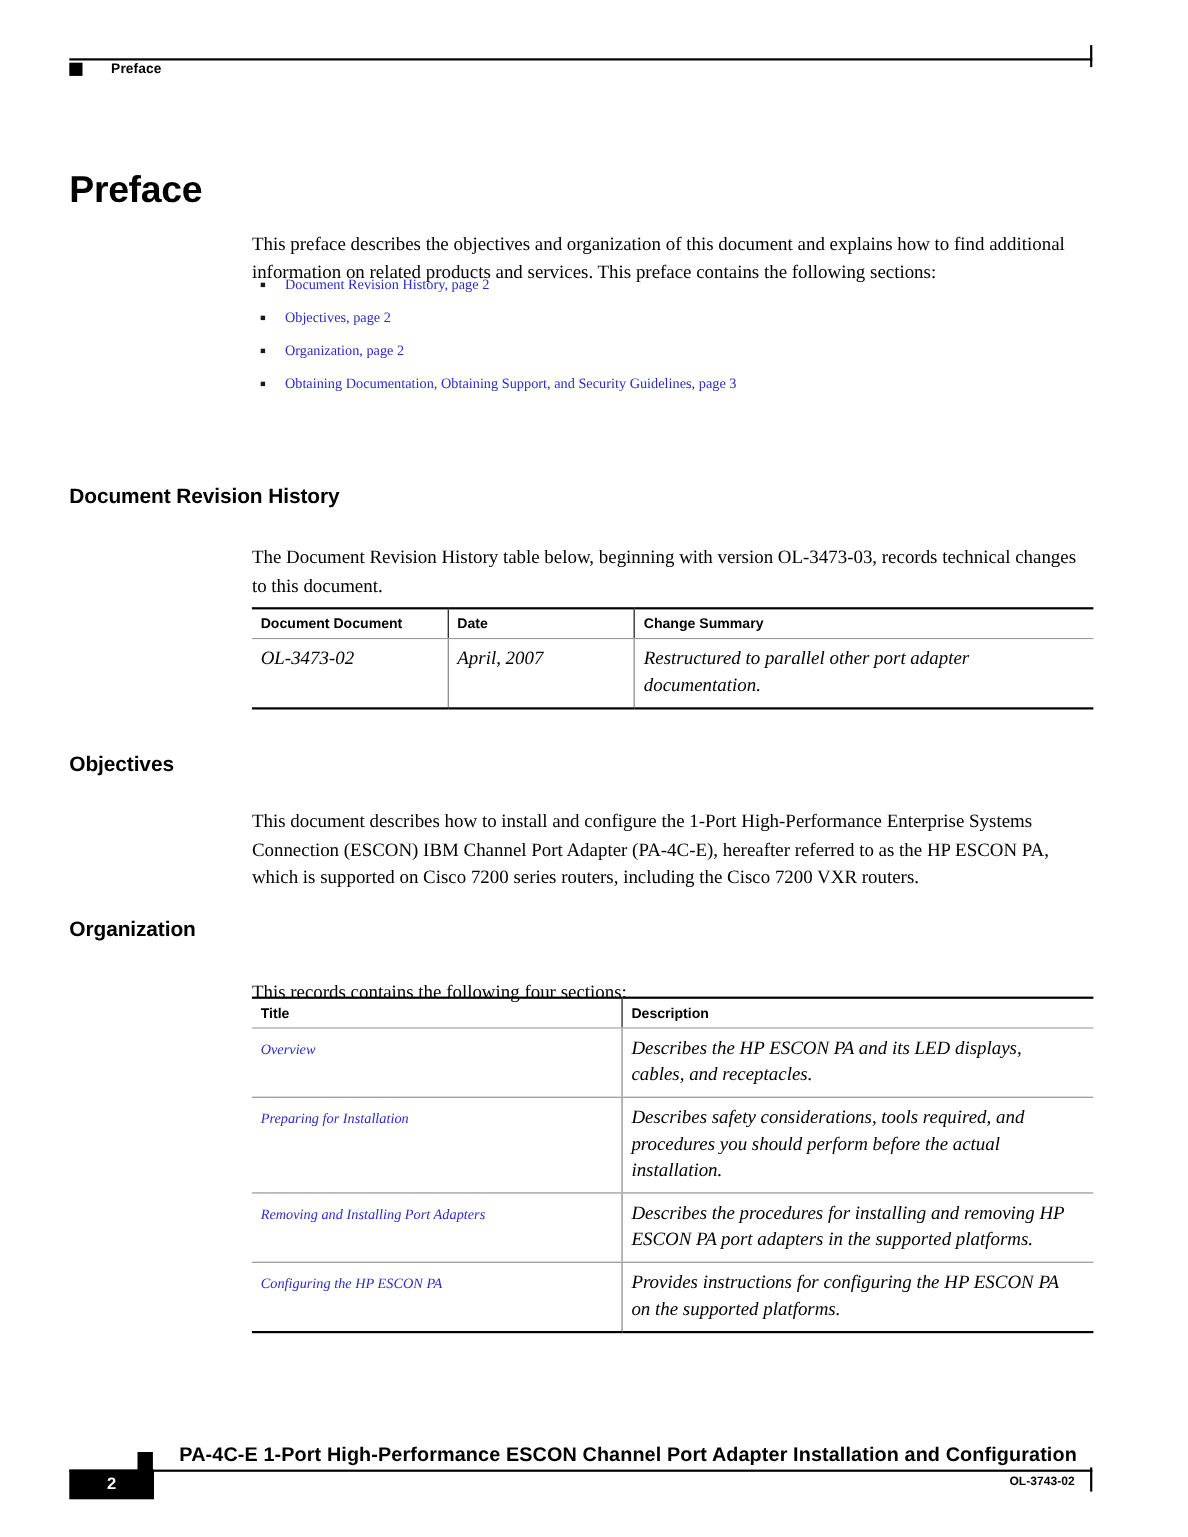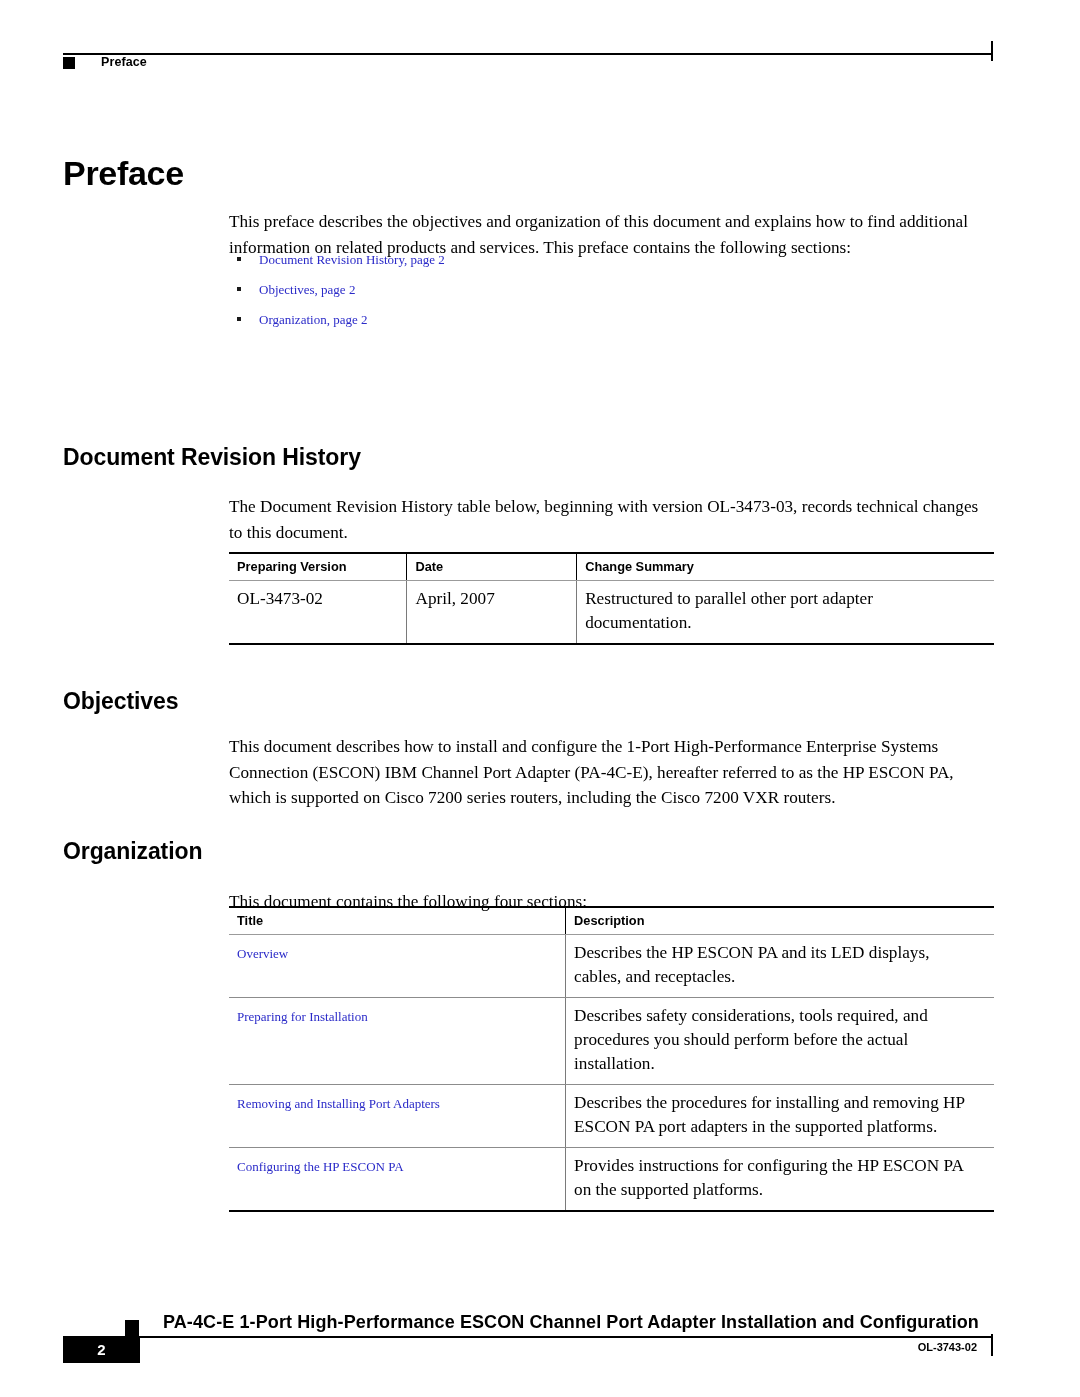--- a/index.html
+++ b/index.html
@@ -75,21 +75,21 @@
     font-size: 34px;
     font-weight: bold;
     letter-spacing: -0.3px;
     color: #000;
   }
 
   .h1 {
     position: absolute;
     left: 63px;
     font-family: "Liberation Sans", "DejaVu Sans", sans-serif;
-    font-size: 23px;
+    font-size: 19px;
     font-weight: bold;
     letter-spacing: -0.1px;
     color: #000;
   }
   #h-revision { top: 425px; }
   #h-objectives { top: 669px; }
   #h-organization { top: 819px; }
 
   .body-text {
     position: absolute;
@@ -159,20 +159,21 @@
     border-bottom: 1.6px solid #9b9b9b;
     vertical-align: bottom;
     color: #000;
   }
   .doc-table tbody td {
     font-size: 17.2px;
     line-height: 24px;
     padding: 6px 20px 8px 8px;
     vertical-align: top;
     color: #000;
+    font-style: italic;
   }
   .doc-table tbody tr td {
     border-bottom: 1.4px solid #8c8c8c;
   }
   .doc-table tbody tr:last-child td {
     border-bottom: 2.2px solid #000;
   }
   
   .doc-table th.sep,
   .doc-table td.sep {
@@ -283,47 +284,51 @@
       <a class="xref" href="#">Document Revision History, page 2</a>
     </li>
     <li>
       <span class="bullet"></span>
       <a class="xref" href="#">Objectives, page 2</a>
     </li>
     <li>
       <span class="bullet"></span>
       <a class="xref" href="#">Organization, page 2</a>
     </li>
+    <li>
+      <span class="bullet"></span>
+      <a class="xref" href="#">Obtaining Documentation, Obtaining Support, and Security Guidelines, page 3</a>
+    </li>
   </ul>
 
   <h2 class="h1" id="h-revision">Document Revision History</h2>
   <p class="body-text" id="p-revision">The Document Revision History table below, beginning with version OL-3473-03, records technical changes to this document.</p>
 
   <table class="doc-table" id="table-revision">
     <thead>
       <tr>
-        <th class="col-ver">Preparing Version</th>
+        <th class="col-ver">Document Document</th>
         <th class="col-date sep">Date</th>
         <th class="col-sum sep">Change Summary</th>
       </tr>
     </thead>
     <tbody>
       <tr>
         <td>OL-3473-02</td>
         <td class="sep">April, 2007</td>
         <td class="sep">Restructured to parallel other port adapter documentation.</td>
       </tr>
     </tbody>
   </table>
 
   <h2 class="h1" id="h-objectives">Objectives</h2>
   <p class="body-text" id="p-objectives">This document describes how to install and configure the 1-Port High-Performance Enterprise Systems Connection (ESCON) IBM Channel Port Adapter (PA-4C-E), hereafter referred to as the HP ESCON PA, which is supported on Cisco 7200 series routers, including the Cisco 7200 VXR routers.</p>
 
   <h2 class="h1" id="h-organization">Organization</h2>
-  <p class="body-text" id="p-organization">This document contains the following four sections:</p>
+  <p class="body-text" id="p-organization">This records contains the following four sections:</p>
 
   <table class="doc-table" id="table-organization">
     <thead>
       <tr>
         <th class="col-title">Title</th>
         <th class="col-desc sep">Description</th>
       </tr>
     </thead>
     <tbody>
       <tr>

